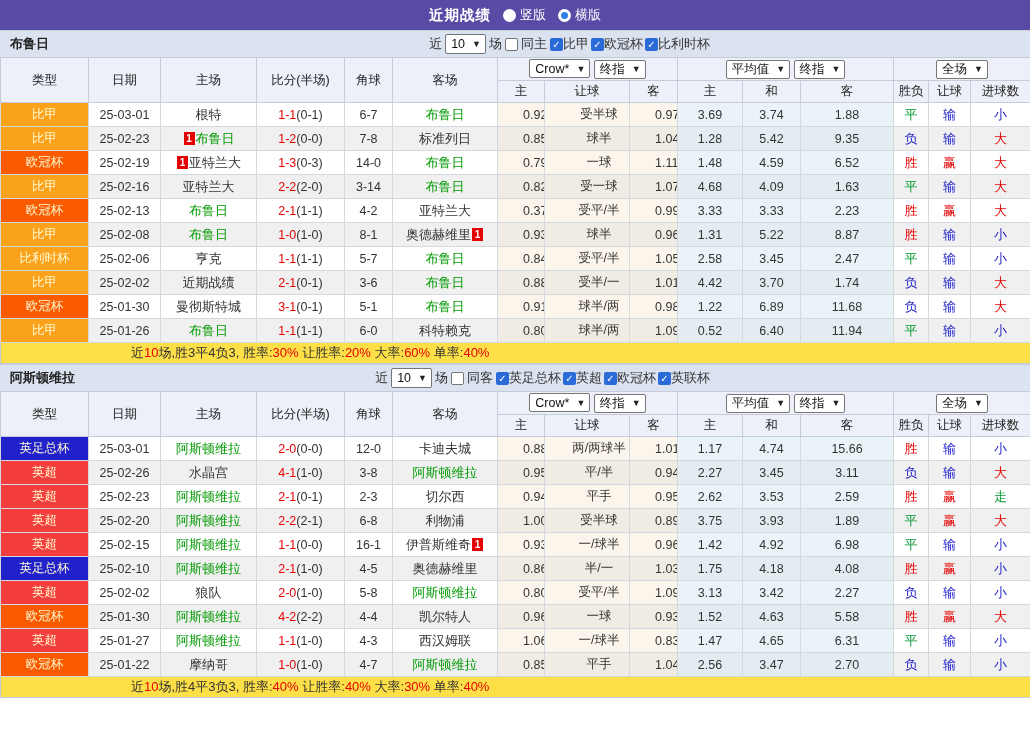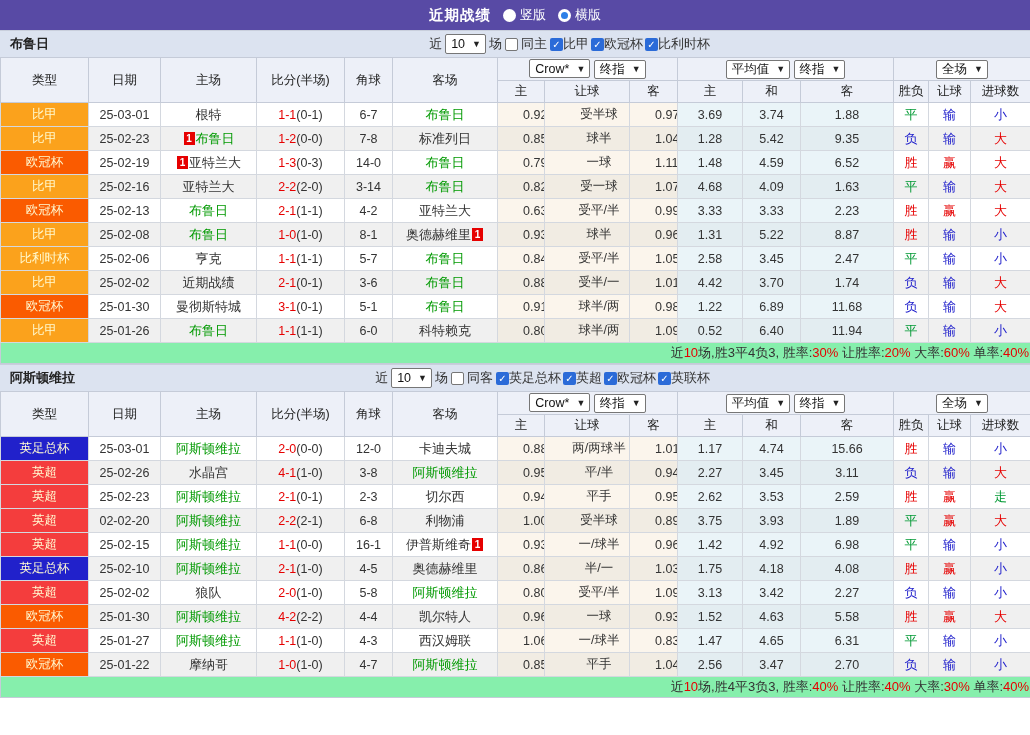--- a/index.html
+++ b/index.html
@@ -42,21 +42,21 @@
   tbody tr:nth-child(even) td.c-crow { background:#F1ECE3; }
   tbody td.c-avg { background:#EAF4F8; }
   tbody tr:nth-child(even) td.c-avg { background:#E3EDF1; }
   td.c-type { color:#FFFBD2; font-size:12.5px; }
   td.c-team .team { font-size:13px; color:#333; cursor:pointer; }
   td.c-team .team.green { color:#009900; }
   .badge { display:inline-block; background:#E60000; color:#fff; font-size:10px; font-weight:bold; width:11px; height:13px; line-height:13px; text-align:center; vertical-align:1px; margin:0 1px; }
   .ft { color:#E60000; }
   .ht { color:#333; }
   td.c-res { font-size:13px; }
-  tfoot td { background:#86efac; height:15px; font-size:13px; text-align:right; padding-left:130px; border-color:#C5CBD8; }
+  tfoot td { background:#fde047; height:15px; font-size:13px; text-align:left; padding-left:130px; border-color:#C5CBD8; }
   tfoot .dark { color:#333; }
   tfoot .red { color:#E60000; }
 </style>
 </head>
 <body>
 
 <div class="topbar">
   <span class="title">近期战绩</span>
   <span class="radio-item">
     <span class="radio"></span>
@@ -224,21 +224,21 @@
         <td class="c-res" style="color: rgb(34, 34, 204);">输</td>
         <td class="c-res" style="color: rgb(230, 0, 0);">大</td>
       </tr>
       <tr>
         <td class="c-type" style="background: rgb(250, 91, 0);">欧冠杯</td>
         <td class="c-date">25-02-13</td>
         <td class="c-team"><span class="team green">布鲁日</span></td>
         <td class="c-score"><span class="ft">2-1</span><span class="ht">(1-1)</span></td>
         <td class="c-corner">4-2</td>
         <td class="c-team"><span class="team">亚特兰大</span></td>
-        <td class="c-crow">0.63</td>
+        <td class="c-crow">0.37</td>
         <td class="c-crow">受平/半</td>
         <td class="c-crow">0.99</td>
         <td class="c-avg">3.33</td>
         <td class="c-avg">3.33</td>
         <td class="c-avg">2.23</td>
         <td class="c-res" style="color: rgb(230, 0, 0);">胜</td>
         <td class="c-res" style="color: rgb(230, 0, 0);">赢</td>
         <td class="c-res" style="color: rgb(230, 0, 0);">大</td>
       </tr>
       <tr>
@@ -470,21 +470,21 @@
         <td class="c-crow">0.95</td>
         <td class="c-avg">2.62</td>
         <td class="c-avg">3.53</td>
         <td class="c-avg">2.59</td>
         <td class="c-res" style="color: rgb(230, 0, 0);">胜</td>
         <td class="c-res" style="color: rgb(230, 0, 0);">赢</td>
         <td class="c-res" style="color: rgb(0, 153, 51);">走</td>
       </tr>
       <tr>
         <td class="c-type" style="background: rgb(244, 61, 61);">英超</td>
-        <td class="c-date">02-02-20</td>
+        <td class="c-date">25-02-20</td>
         <td class="c-team"><span class="team green">阿斯顿维拉</span></td>
         <td class="c-score"><span class="ft">2-2</span><span class="ht">(2-1)</span></td>
         <td class="c-corner">6-8</td>
         <td class="c-team"><span class="team">利物浦</span></td>
         <td class="c-crow">1.00</td>
         <td class="c-crow">受半球</td>
         <td class="c-crow">0.89</td>
         <td class="c-avg">3.75</td>
         <td class="c-avg">3.93</td>
         <td class="c-avg">1.89</td>

